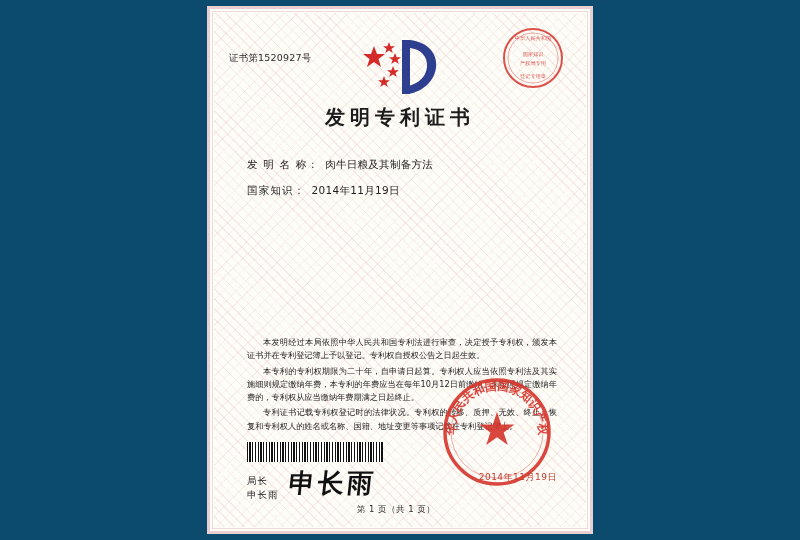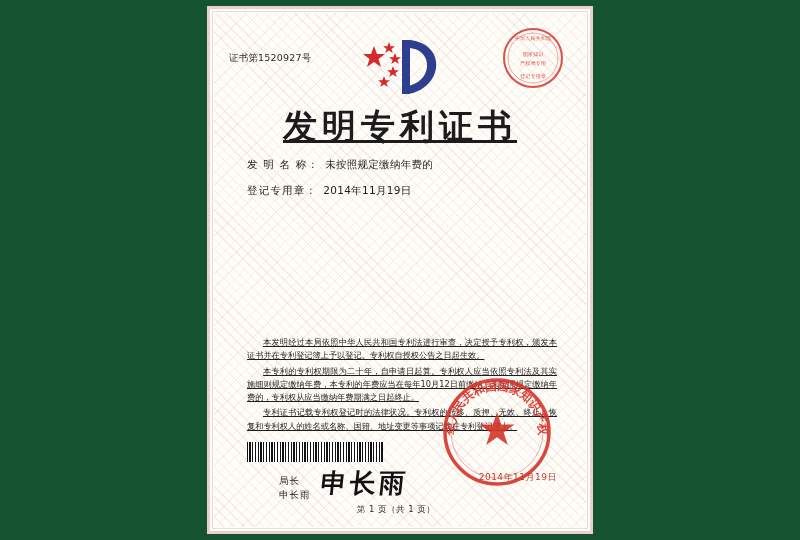--- a/index.html
+++ b/index.html
@@ -10,21 +10,21 @@
   body {
     width: 800px;
     height: 540px;
     font-family: "DejaVu Sans", "Liberation Sans", sans-serif;
     overflow: hidden;
   }
   .page {
     position: relative;
     width: 800px;
     height: 540px;
-    background: #14532d;
+    background: #0c4a6e;
   }
   
   .cert {
     position: absolute;
     left: 207px;
     top: 6px;
     width: 386px;
     height: 528px;
     background: #fffdf8;
     box-sizing: border-box;
@@ -98,25 +98,24 @@
   }
 
   
   .title {
     position: absolute;
     left: 0;
     right: 0;
     top: 86px;
     text-align: center;
     font-family: "DejaVu Serif", "Liberation Serif", serif;
-    font-size: 34px;
+    font-size: 20px;
     font-weight: 700;
     letter-spacing: 5px;
     color: #1c1c1c;
-    text-decoration: underline;
   }
 
   
   .fields {
     position: absolute;
     left: 26px;
     right: 28px;
     top: 140px;
   }
   .field {
@@ -148,21 +147,20 @@
     top: 318px;
     font-size: 8.2px;
     line-height: 1.62;
     color: #1d1d1d;
     text-align: justify;
     font-family: "DejaVu Sans", "Liberation Sans", sans-serif;
   }
   .body-text p {
     margin: 0 0 2px 0;
     text-indent: 16px;
-    text-decoration: underline;
   }
 
   
   .barcode {
     position: absolute;
     left: 26px;
     top: 424px;
     width: 136px;
     height: 20px;
     background:
@@ -171,21 +169,20 @@
         #111 5px 6px, #fff 6px 8px, #111 8px 9px, #fff 9px 11px);
   }
 
   
   .sig-block {
     position: absolute;
     left: 26px;
     top: 452px;
     display: flex;
     align-items: flex-start;
-    margin-left: 32px;
   }
   .sig-labels {
     font-size: 9.5px;
     line-height: 1.45;
     color: #1d1d1d;
     letter-spacing: 1px;
     padding-top: 4px;
   }
   .sig-hand {
     margin-left: 10px;
@@ -266,24 +263,24 @@
             <polygon points="32,40 33.6,44.2 38,44.2 34.4,46.9 35.8,51.1 32,48.5 28.2,51.1 29.6,46.9 26,44.2 30.4,44.2"></polygon>
           </g>
         </svg>
       </div>
 
       <div class="title">发明专利证书</div>
 
       <div class="fields">
         <div class="field">
           <span class="lbl">发 明 名 称：</span>
-          <span class="val">未按照规定缴纳年费的</span>
+          <span class="val">肉牛日粮及其制备方法</span>
         </div>
         <div class="field">
-          <span class="lbl">登记专用章：</span>
+          <span class="lbl">国家知识：</span>
           <span class="val">2014年11月19日</span>
         </div>
       </div>
 
       <div class="body-text">
         <p>本发明经过本局依照中华人民共和国专利法进行审查，决定授予专利权，颁发本证书并在专利登记簿上予以登记。专利权自授权公告之日起生效。</p>
         <p>本专利的专利权期限为二十年，自申请日起算。专利权人应当依照专利法及其实施细则规定缴纳年费，本专利的年费应当在每年10月12日前缴纳。未按照规定缴纳年费的，专利权从应当缴纳年费期满之日起终止。</p>
         <p>专利证书记载专利权登记时的法律状况。专利权的转移、质押、无效、终止、恢复和专利权人的姓名或名称、国籍、地址变更等事项记载在专利登记簿上。</p>
       </div>
 

